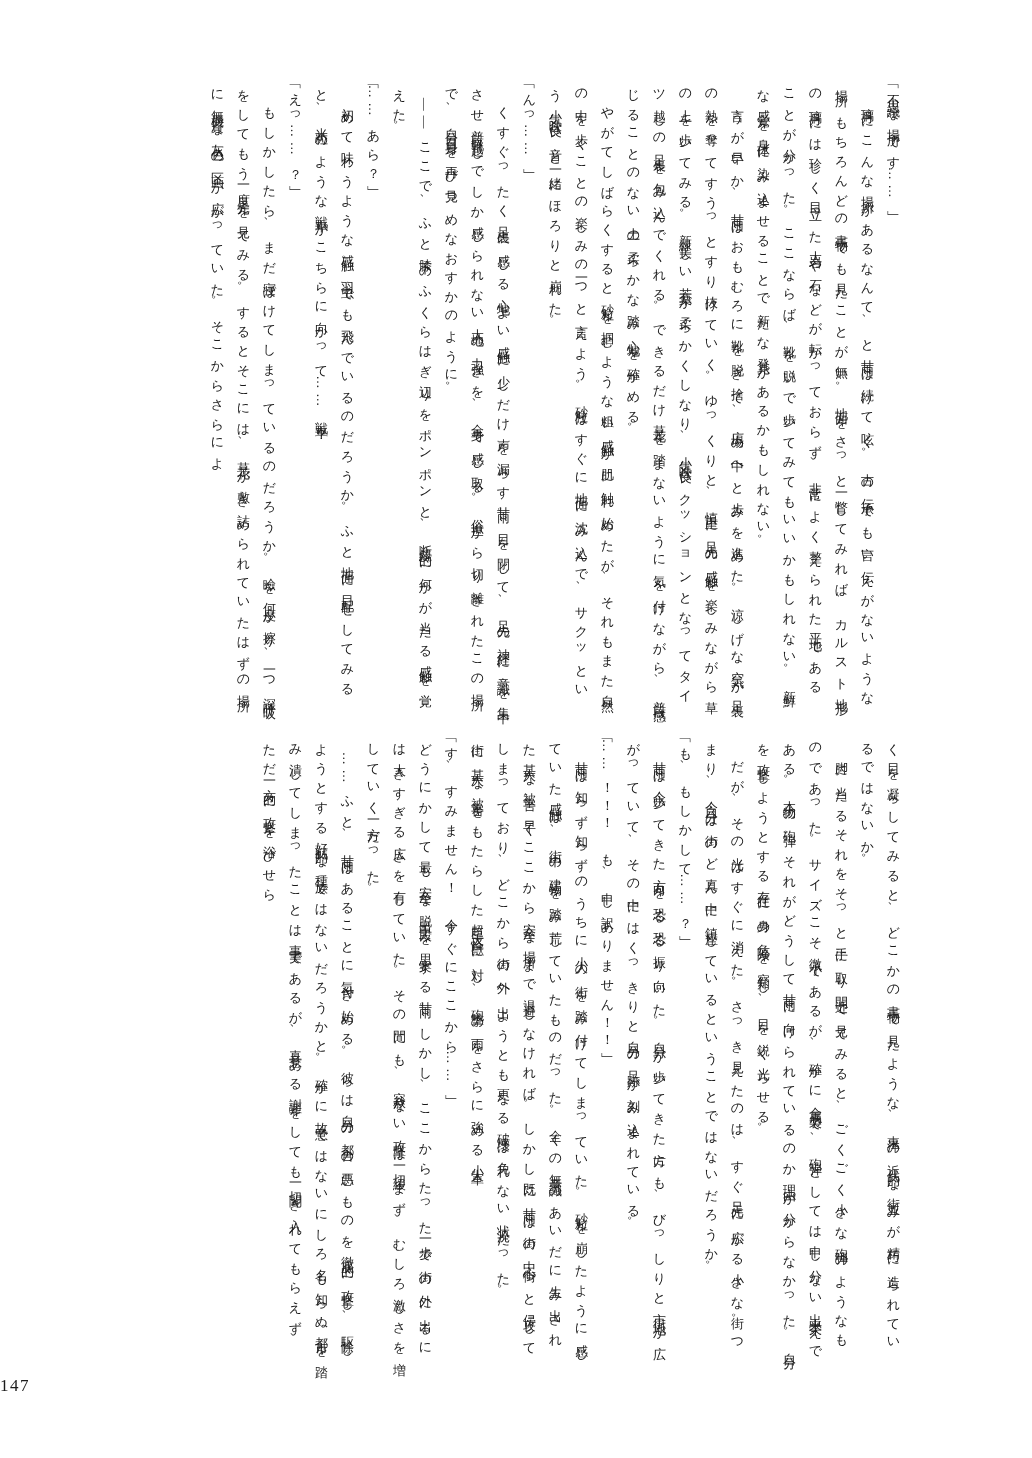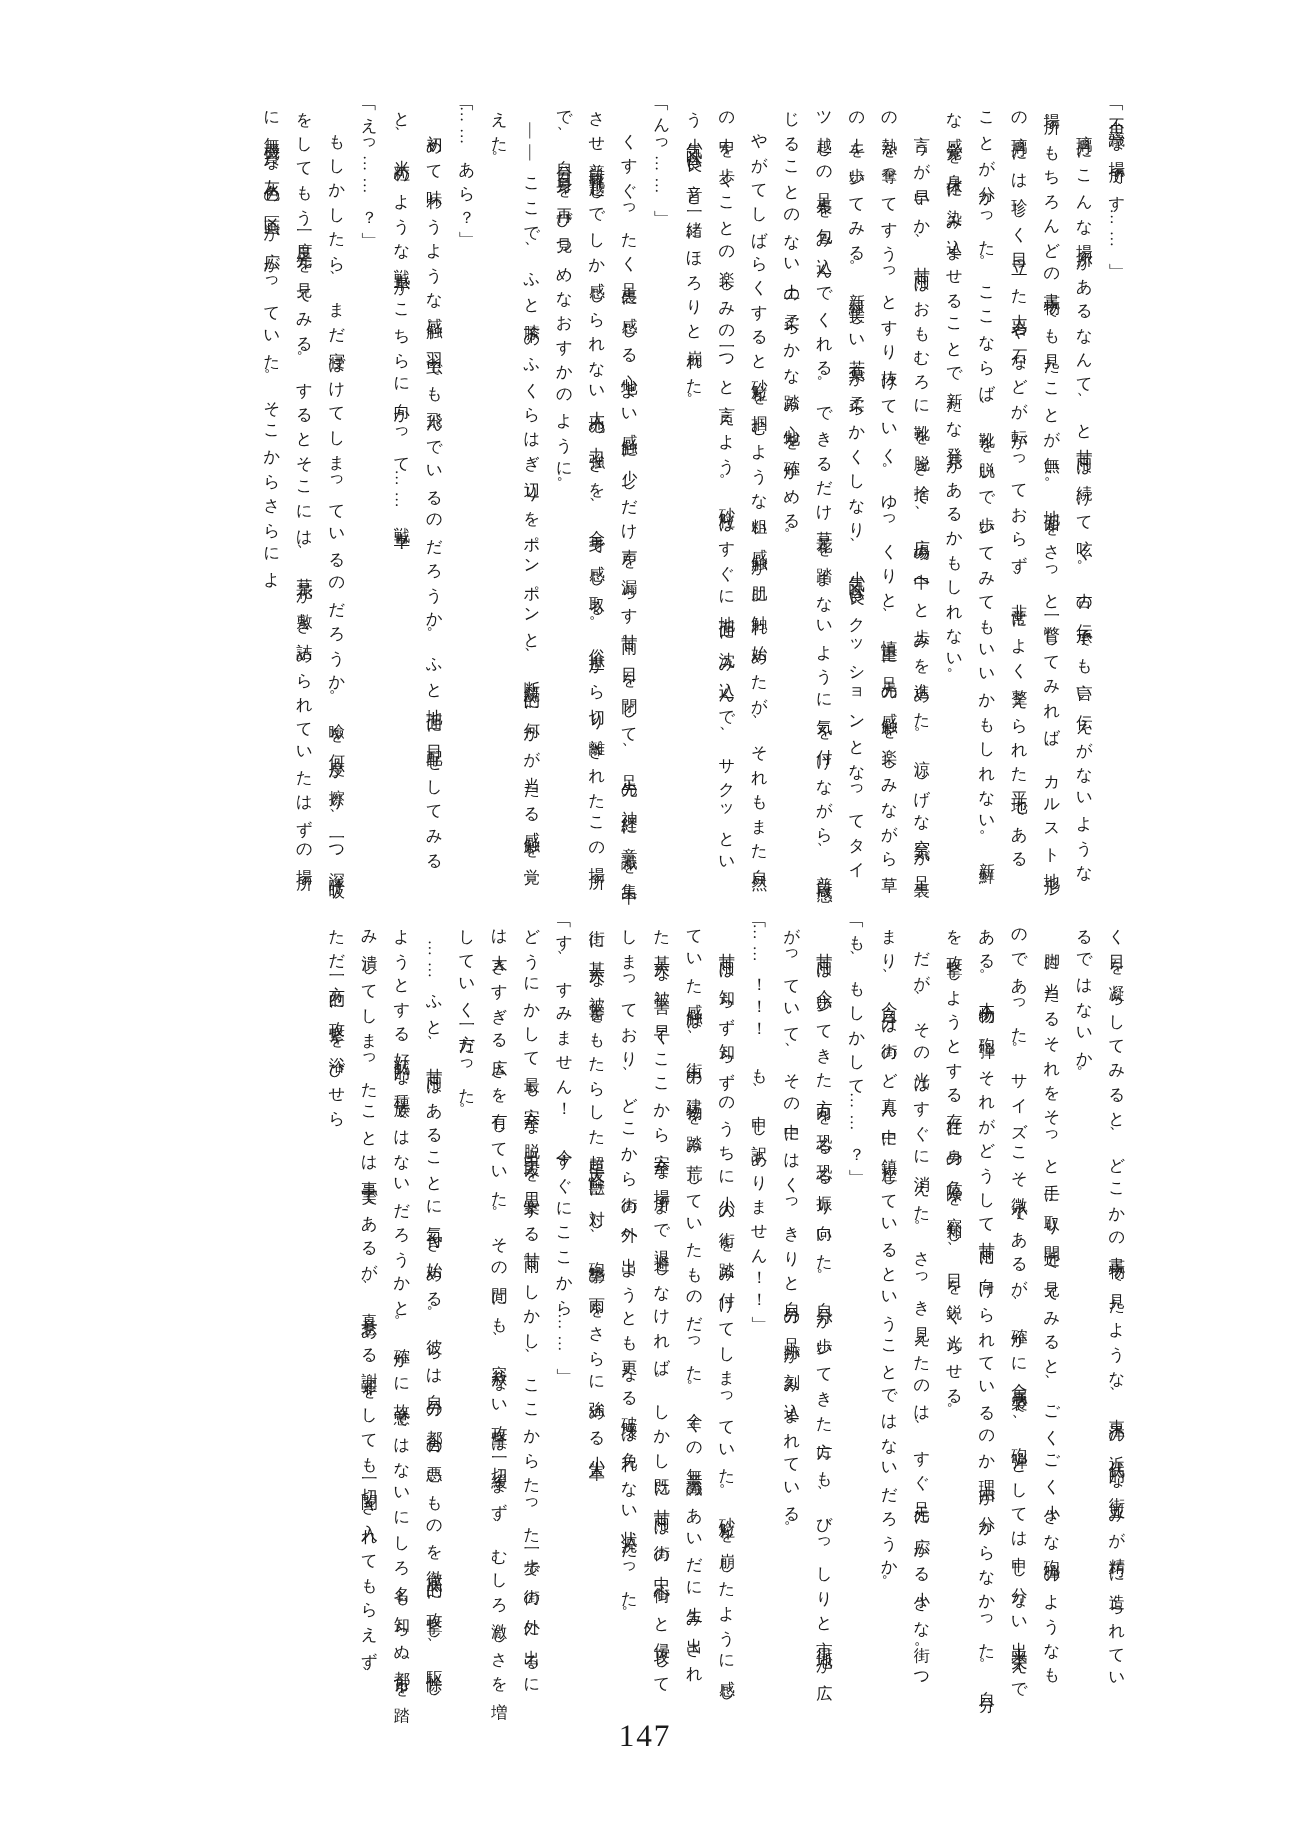--- a/index.html
+++ b/index.html
@@ -30,22 +30,22 @@
     overflow: visible;
   }
   .text-block-top { margin-top: 80px; }
   .text-block-bottom { margin-top: 28px; }
   .text-block p {
     margin: 0;
     padding: 0;
   }
   .page-number {
     margin-top: 16px;
-    text-align: center;
-    font-size: 25px;
+    text-align: left;
+    font-size: 17px;
     letter-spacing: 1.5px;
     color: #1b1b1b;
   }
 </style>
 </head>
 <body>
 
 <div class="page">
   <section class="text-block text-block-top">
       <p>「不思議な場所です……」</p>

